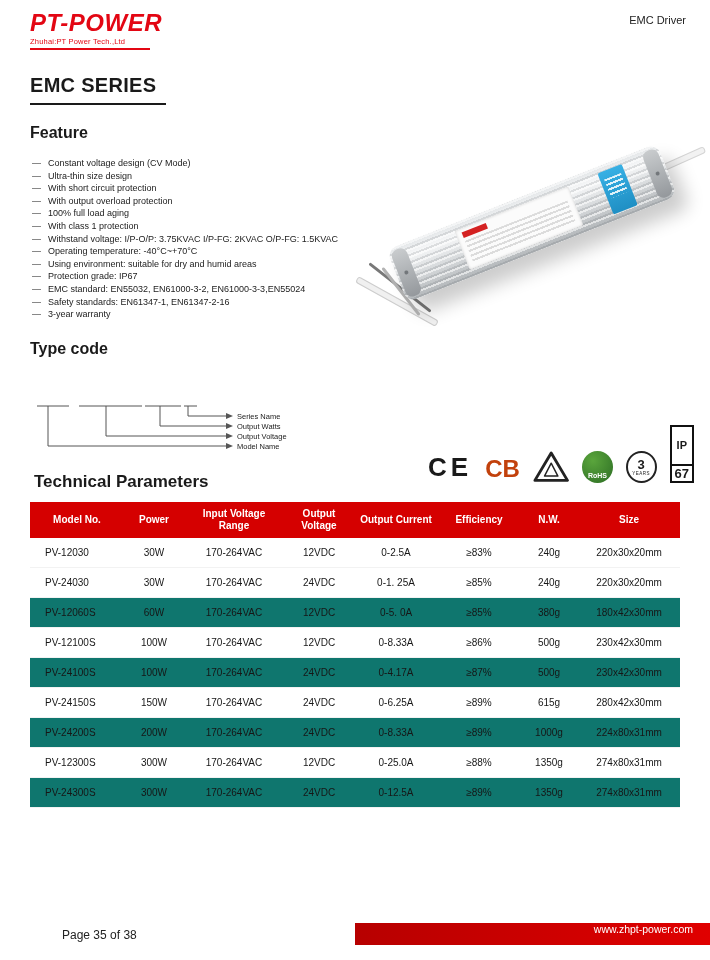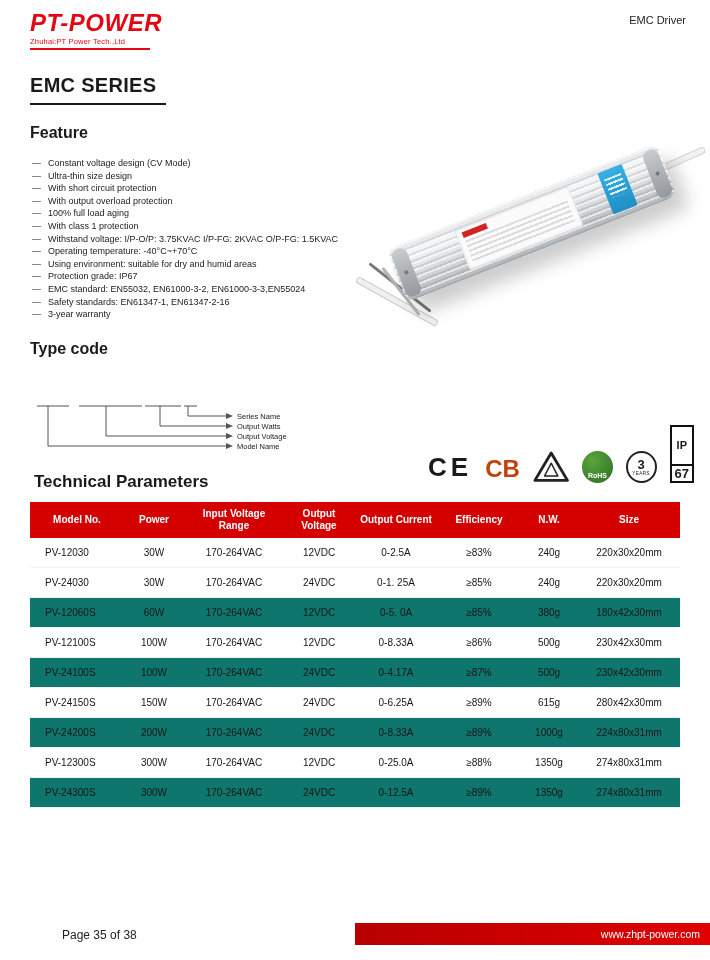--- a/index.html
+++ b/index.html
@@ -87,21 +87,21 @@
     padding: 6px 3px; vertical-align: middle; line-height: 1.2; text-align: center; }
   .params tbody td { height: 29px; padding: 0 4px; text-align: center; color: #161616; border-bottom: 1px solid #f2f2f2; }
   .params tbody td:first-child { text-align: left; padding-left: 15px; }
   .params tbody tr { background: #ffffff; }
   .params tbody tr:nth-child(2n+3) { background: #0f766e; }
 
   
   .footer-page { position: absolute; left: 30px; top: 928px; font-size: 12px; color: #222; padding-left: 32px; }
   .footer-bar { position: absolute; left: 355px; right: 0; top: 923px; height: 22px;
     background: linear-gradient(90deg, #b70000, var(--footer-red, #e00000));
-    color: #fff; display: flex; align-items: center; justify-content: flex-end; padding-right: 10px; box-sizing: border-box; font-size: 10.5px; }
+    color: #fff; display: flex; justify-content: flex-end; padding-right: 17px; box-sizing: border-box; font-size: 10.5px; }
 </style>
 </head>
 <body>
 
 <div class="page">
 
   <div class="doc-type">EMC Driver</div>
 
   <div class="logo">
     <div class="logo-brand">PT-POWER</div>

